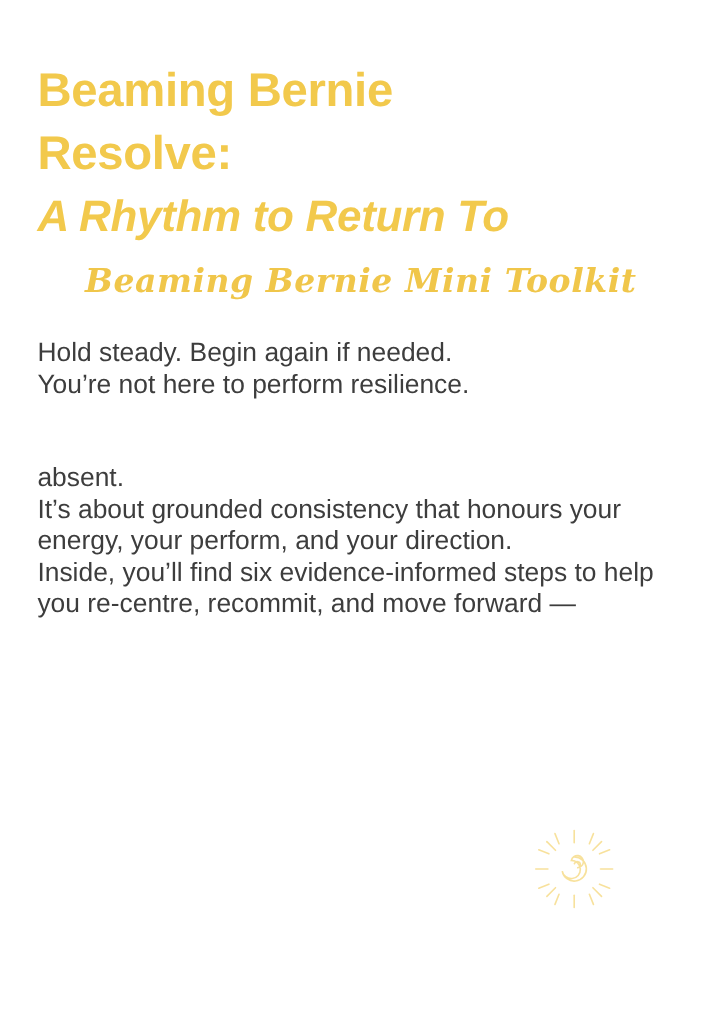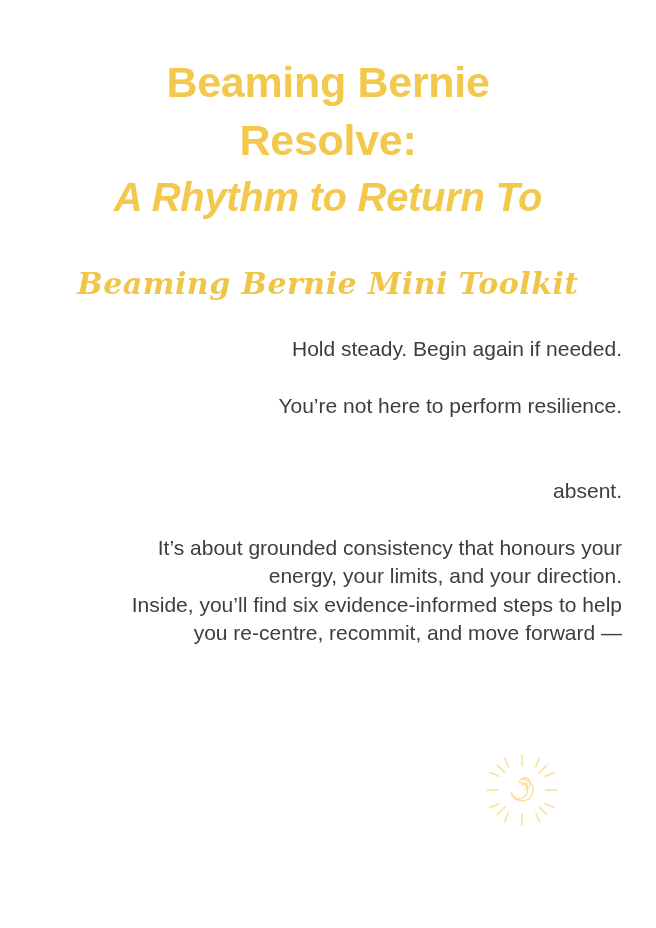--- a/index.html
+++ b/index.html
@@ -15,59 +15,57 @@
   }
   .page {
     position: relative;
     width: 656px;
     height: 928px;
     box-sizing: border-box;
     padding: 58px 34px 0 34px;
     background: #ffffff;
   }
   .title-block {
-    text-align: center;
     color: #f2c94c;
   }
   .title-line {
     font-size: 43px;
     font-weight: 700;
     line-height: 1.55;
     letter-spacing: -0.3px;
   }
   .title-line.italic {
     font-style: italic;
     font-size: 40px;
     line-height: 1.15;
   }
   .title-line.first {
     line-height: 1.15;
   }
   .subtitle {
-    margin-top: 46px;
+    margin-top: 18px;
     text-align: center;
     color: #f0c64a;
     font-family: "DejaVu Serif", serif;
     font-style: italic;
     font-weight: 700;
     font-size: 30px;
     letter-spacing: 0.5px;
   }
   .body-block {
     margin-top: 34px;
-    text-align: right;
+    text-align: left;
     color: #3d3d3d;
-    font-size: 21px;
+    font-size: 24px;
     line-height: 28.5px;
   }
   .para {
     margin: 0;
   }
   .para + .para {
-    margin-top: 28px;
   }
   .sun-icon {
     position: absolute;
     right: 88px;
     bottom: 92px;
     width: 92px;
     height: 92px;
     opacity: 0.55;
   }
 </style>
@@ -89,21 +87,21 @@
       <span>Hold steady. Begin again if needed.</span>
     </p>
     <p class="para">
       <span>You’re not here to perform resilience.</span><br>
       <br>
       <br>
       <span>absent.</span>
     </p>
     <p class="para">
       <span>It’s about grounded consistency that honours your</span><br>
-      <span>energy, your limits, and your direction.</span><br>
+      <span>energy, your perform, and your direction.</span><br>
       <span>Inside, you’ll find six evidence-informed steps to help</span><br>
       <span>you re-centre, recommit, and move forward —</span><br>
     </p>
   </div>
 
   <svg class="sun-icon" viewBox="0 0 100 100">
     <g stroke="#f2c94c" stroke-width="1.6" fill="none" stroke-linecap="round">
       <path d="M50 38 a12 12 0 1 1 -11.8 14 a9 9 0 1 0 9-10.5 a6 6 0 1 1 5.6 7.2 a3 3 0 1 0 -2.6-4"></path>
       <line x1="50" y1="12" x2="50" y2="24"></line>
       <line x1="50" y1="76" x2="50" y2="88"></line>

